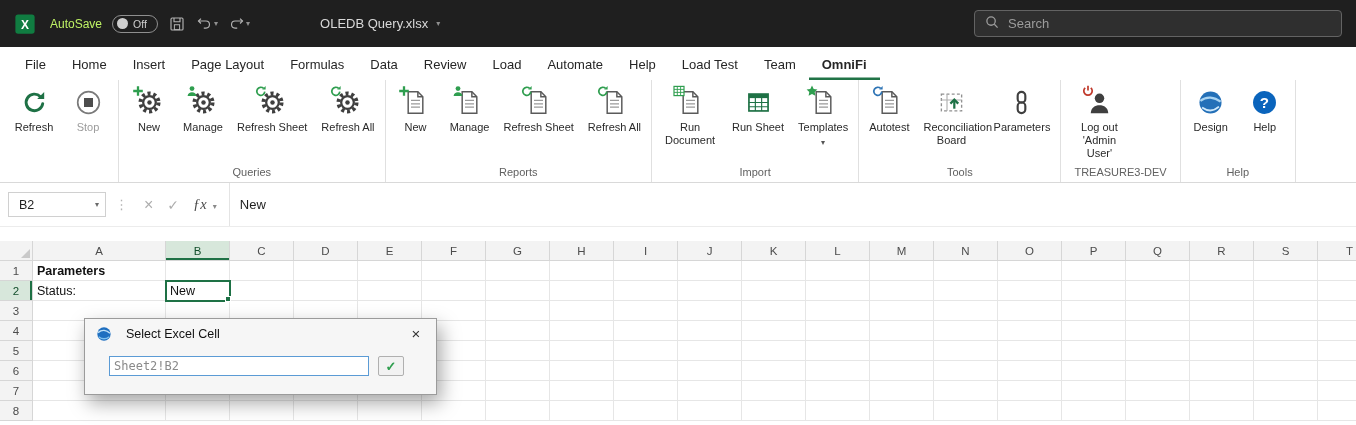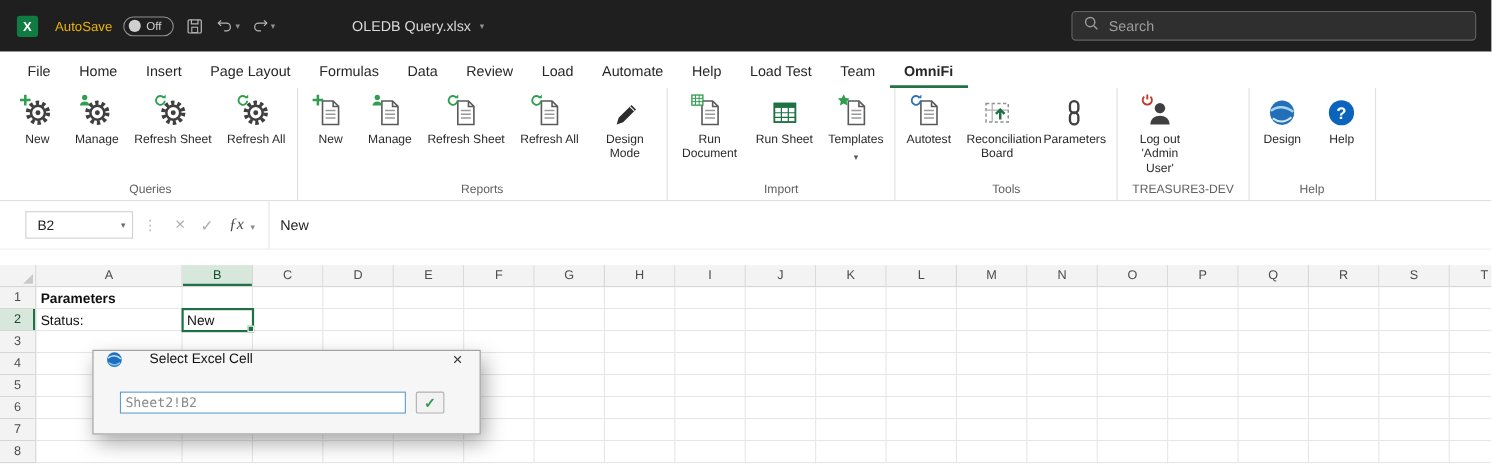--- a/index.html
+++ b/index.html
@@ -3,21 +3,21 @@
 <meta charset="utf-8">
 <style>
   * { margin:0; padding:0; }
   body{
     margin:0; width:1356px; height:425px; overflow:hidden; background:#fff;
     font-family:"Liberation Sans", sans-serif; position:relative;
   }
   
   #titlebar{height:47px;background:#1f1f1f;display:flex;align-items:center;padding:0 14px;gap:10px;box-sizing:border-box;}
   .tb-icon svg{display:block;}
-  .autosave-label{color:#eab308;font-size:12px;margin-left:4px;}
+  .autosave-label{color:#bef264;font-size:12px;margin-left:4px;}
   .toggle{width:46px;height:18px;border:1px solid #8f8f8f;border-radius:9px;display:flex;align-items:center;padding:0 4px;gap:5px;box-sizing:border-box;cursor:default;}
   .knob{width:11px;height:11px;border-radius:50%;background:#cfcfcf;flex:none;}
   .toggle-state{color:#cfcfcf;font-size:10.5px;}
   .tb-btn{color:#b5b5b5;display:flex;align-items:center;}
   .tb-chev{color:#8f8f8f;font-size:8px;margin-left:1px;}
   .doc-title{color:#d9d9d9;font-size:13px;margin-left:60px;display:flex;align-items:center;gap:7px;}
   .search{margin-left:auto;width:368px;height:27px;background:#2f2f2f;border:1px solid #636363;border-radius:4px;display:flex;align-items:center;padding:0 10px;gap:9px;box-sizing:border-box;}
   .search-text{color:#9c9c9c;font-size:13px;}
   
   #tabs{height:33px;background:#fff;display:flex;align-items:flex-end;padding-left:12px;box-sizing:border-box;}
@@ -31,21 +31,21 @@
   .ric{width:27px;height:27px;position:relative;flex:none;}
   .ric>svg{width:100%;height:100%;display:block;}
   .rbadge{position:absolute;left:-4px;top:-4px;width:12px;height:12px;}
   .rbadge svg{width:100%;height:100%;display:block;}
   .rlabel{font-size:11px;color:#2a2a2a;text-align:center;line-height:1.18;max-width:82px;}
   .narrow .rlabel{max-width:56px;}
   .disabled .rlabel{color:#9c9c9c;}
   .ddn{font-size:8px;color:#555;line-height:1;}
   .rcap{margin-top:auto;font-size:11px;color:#616161;text-align:center;padding:2px 10px 4px;white-space:nowrap;}
   
-  #fbar{height:44px;border-bottom:1px solid #ececec;box-sizing:border-box;display:flex;align-items:center;padding-left:23px;background:#fff;}
+  #fbar{height:44px;border-bottom:1px solid #ececec;box-sizing:border-box;display:flex;align-items:center;padding-left:8px;background:#fff;}
   .namebox{width:98px;height:25px;border:1px solid #d0d0d0;display:flex;align-items:center;padding:0 6px 0 10px;box-sizing:border-box;font-size:12.5px;color:#1f1f1f;}
   .namebox .nbval{flex:1;}
   .nbchev{font-size:8px;color:#6a6a6a;}
   .fdots{color:#b3b3b3;font-size:13px;margin:0 9px;}
   .fcancel{color:#adadad;font-size:16px;margin:0 7px;}
   .fcheck{color:#adadad;font-size:14px;margin:0 7px;}
   .fxfn{font-family:"Liberation Serif", serif;font-style:italic;font-size:14.5px;color:#4a4a4a;margin:0 4px 0 7px;}
   .fchev{font-size:8px;color:#8a8a8a;margin:4px 12px 0 2px;}
   .fcontent{border-left:1px solid #e4e4e4;align-self:stretch;display:flex;align-items:center;padding-left:10px;font-size:13px;color:#1f1f1f;flex:1;}
   #fspacer{height:14px;background:#fff;}
@@ -56,21 +56,21 @@
   .corner{position:relative;}
   .corner::after{content:"";position:absolute;right:2px;bottom:2px;border-left:9px solid transparent;border-bottom:9px solid #c9c9c9;}
   .colhdr.selh{background:#d7e7db;box-shadow:inset 0 -2px 0 #1e7145;color:#134f2c;}
   .rowhdr.selr{background:#d7e7db;box-shadow:inset -2px 0 0 #1e7145;color:#134f2c;}
   .cell{flex:none;box-sizing:border-box;border-right:1px solid #e6e6e6;border-bottom:1px solid #e6e6e6;display:flex;align-items:center;padding:0 4px;font-size:12.5px;color:#111;overflow:hidden;white-space:nowrap;background:transparent;}
   .cell.bold{font-weight:700;}
   .selcell{position:relative;z-index:1;outline:2px solid #1e7145;outline-offset:-1px;overflow:visible;}
   .selcell::after{content:"";position:absolute;right:-2px;bottom:-2px;width:6px;height:6px;background:#1e7145;border:1px solid #fff;box-sizing:border-box;}
   
   #dialog{position:absolute;left:84px;top:318px;width:353px;height:77px;background:#f6f6f6;border:1px solid #9b9b9b;box-shadow:4px 8px 18px rgba(0,0,0,.35);z-index:20;box-sizing:border-box;}
-  .dlg-title{height:29px;display:flex;align-items:flex-start;gap:24px;padding:0 8px 0 11px;font-size:12.5px;color:#111;}
+  .dlg-title{height:29px;display:flex;align-items:center;gap:14px;padding:0 8px 0 11px;font-size:12.5px;color:#111;}
   .dlg-icon{width:16px;height:16px;flex:none;}
   .dlg-icon svg{width:100%;height:100%;display:block;}
   .dlg-close{margin-left:auto;width:24px;text-align:center;font-size:15px;color:#333;cursor:default;}
   .dlg-body{display:flex;align-items:center;gap:9px;padding:8px 0 0 24px;}
   .dlg-input{width:260px;height:20px;border:1px solid #5b9bd5;background:#fff;font-family:"DejaVu Sans Mono", monospace;font-size:12px;color:#8a8a8a;padding:0 4px;box-sizing:border-box;outline:none;}
   .dlg-ok{width:26px;height:20px;border:1px solid #b0b0b0;background:#f2f2f2;border-radius:2px;display:flex;align-items:center;justify-content:center;color:#2f9e4f;font-size:13px;font-weight:bold;padding:0;cursor:default;}
 </style>
 </head>
 <body>
 
@@ -136,20 +136,43 @@
     <div class="tab">Load Test</div>
     <div class="tab">Team</div>
     <div class="tab active">OmniFi</div>
   </div>
 <div id="ribbon">
     <div class="rgroup">
       <div class="rbtns">
         <div class="rbtn">
           <span class="ric">
             <svg viewBox="0 0 24 24">
+              <path d="M19.3 13a7.4 7.4 0 1 1-2-6.2" fill="none" stroke="#1e7145" stroke-width="2.6" stroke-linecap="round"></path>
+              <path d="M20.6 2.6v6.2h-6.2z" fill="#1e7145"></path>
+            </svg>
+          </span>
+          <span class="rlabel">Refresh</span>
+        </div>
+        <div class="rbtn disabled">
+          <span class="ric">
+            <svg viewBox="0 0 24 24">
+              <circle cx="12" cy="12" r="9.6" fill="none" stroke="#7a7a7a" stroke-width="1.5"></circle>
+              <rect x="8" y="8" width="8" height="8" fill="#4d4d4d"></rect>
+            </svg>
+          </span>
+          <span class="rlabel">Stop</span>
+        </div>
+      </div>
+      <div class="rcap"></div>
+    </div>
+    <div class="rgroup">
+      <div class="rbtns">
+        <div class="rbtn">
+          <span class="ric">
+            <svg viewBox="0 0 24 24">
               <circle cx="12" cy="12" r="8" fill="none" stroke="#3f3f3f" stroke-width="3.6" stroke-dasharray="2.7 2.4"></circle>
               <circle cx="12" cy="12" r="5.6" fill="none" stroke="#3f3f3f" stroke-width="2"></circle>
               <circle cx="12" cy="12" r="2" fill="#3f3f3f"></circle>
             </svg>
             <span class="rbadge">
               <svg viewBox="0 0 12 12">
                 <path d="M6 1.2v9.6M1.2 6h9.6" stroke="#2f9e4f" stroke-width="2.3"></path>
               </svg>
             </span>
           </span>
@@ -263,29 +286,20 @@
               <path d="M8 10.2h8M8 13.2h8M8 16.2h8" stroke="#9a9a9a" stroke-width="1.1"></path>
             </svg>
             <span class="rbadge">
               <svg viewBox="0 0 12 12">
                 <path d="M9.8 6.6A4 4 0 1 1 8.6 3.4" fill="none" stroke="#2f9e4f" stroke-width="1.7"></path>
                 <path d="M10.6 1v3.4H7.2z" fill="#2f9e4f"></path>
               </svg>
             </span>
           </span>
           <span class="rlabel">Refresh All</span>
-        </div>
-        <div class="rbtn narrow">
-          <span class="ric">
-            <svg viewBox="0 0 24 24">
-              <path d="M5 21.5l1.6-5.4L17 5.7l3.6 3.6L10.2 19.7 5 21.5z" fill="#2d2d2d"></path>
-              <path d="M15.7 7l3.5 3.5" stroke="#fff" stroke-width=".9" fill="none"></path>
-            </svg>
-          </span>
-          <span class="rlabel">Design Mode</span>
         </div>
       </div>
       <div class="rcap">Reports</div>
     </div>
     <div class="rgroup">
       <div class="rbtns">
         <div class="rbtn narrow">
           <span class="ric">
             <svg viewBox="0 0 24 24">
               <path d="M5.5 2.5h8.6l4.4 4.4v14.6H5.5z" fill="#fff" stroke="#5a5a5a" stroke-width="1.3"></path>

